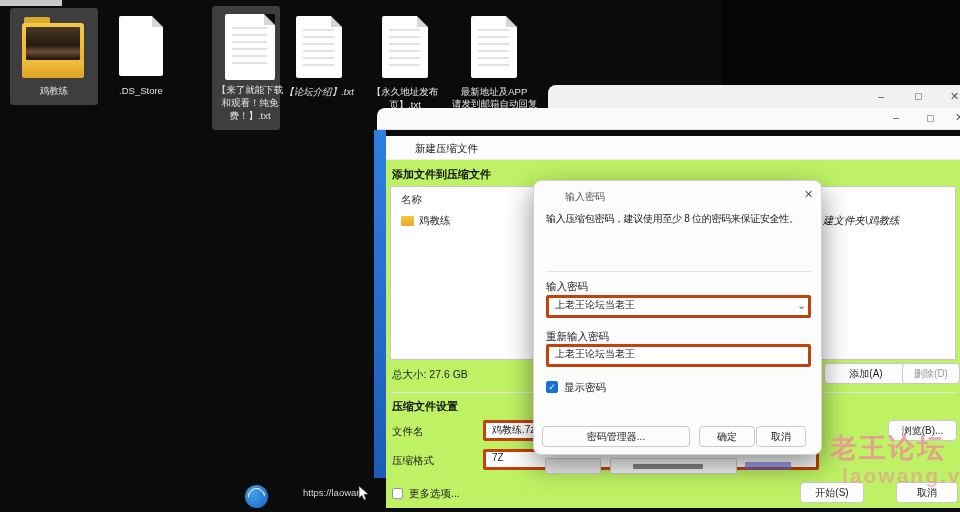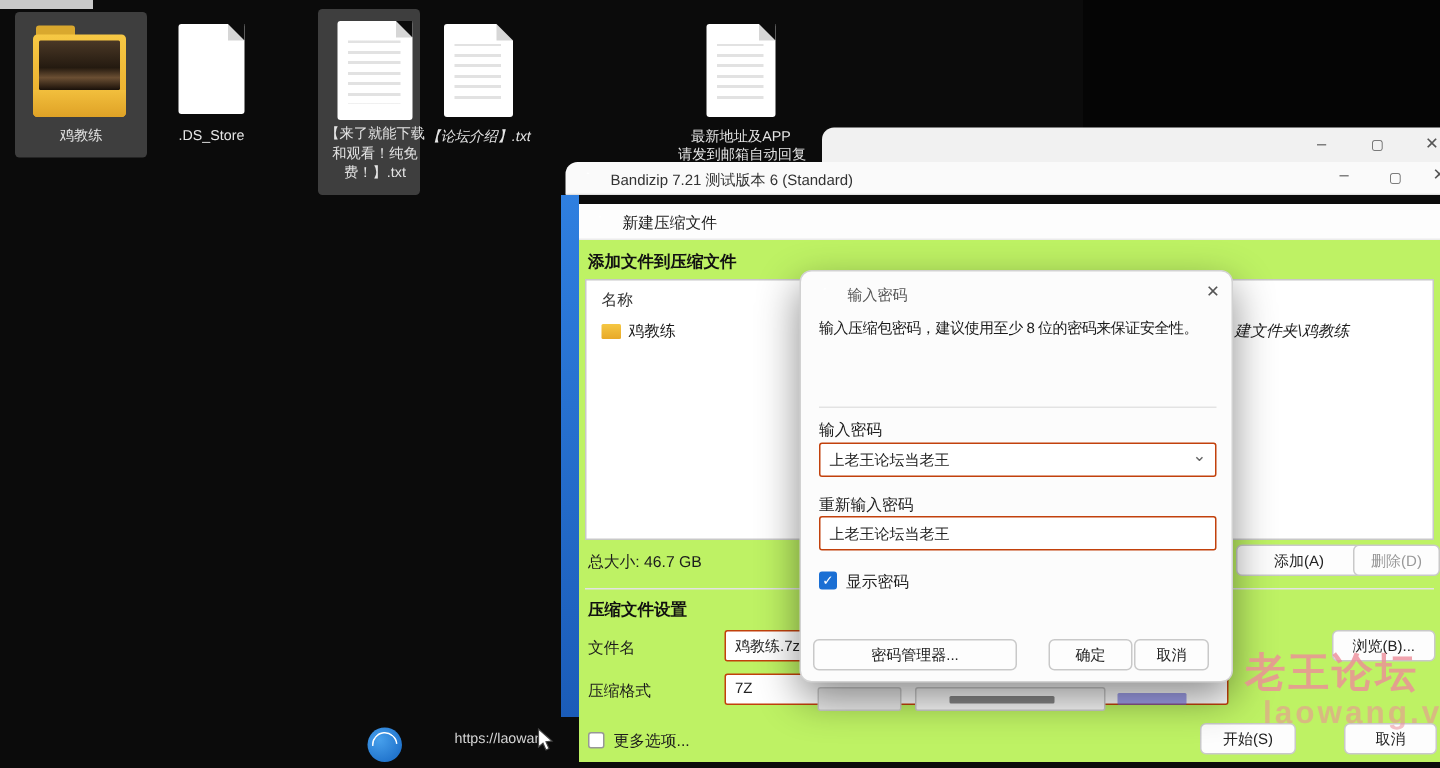--- a/index.html
+++ b/index.html
@@ -17,22 +17,22 @@
   .folder-body{background:linear-gradient(180deg,#f6c844,#e8a928);border-radius:3px;}
   .folder-photo{background:linear-gradient(180deg,#4a3826 0%,#241a10 55%,#6b4f33 75%,#191009 100%);border-radius:1px;}
   
   .titlebar{background:#f4f4f4;border-bottom:1px solid #e0e0e0;}
   .winctl{color:#555;font-size:11px;line-height:11px;}
   .bz{position:relative;border-radius:50%;background:radial-gradient(circle at 35% 35%,#47a0ec,#1465c2);}
   .bz::after{content:"";position:absolute;inset:3px;border:1.8px solid transparent;
     border-top-color:#fff;border-left-color:#fff;border-radius:50%;transform:rotate(40deg);}
   .btn{background:#fdfdfd;border:1px solid #c9c9c9;border-radius:4px;color:#222;
     font-size:10px;display:flex;align-items:center;justify-content:center;}
-  .ipt{background:#fff;border:1px solid #c2410c;border-radius:2px;color:#222;font-size:10px;
-    display:flex;align-items:center;padding:0 6px;white-space:nowrap;overflow:hidden;}
+  .ipt{background:#fff;border:3px solid #c2410c;border-radius:2px;color:#222;font-size:10px;
+    display:flex;align-items:flex-start;padding:0 6px;white-space:nowrap;overflow:hidden;}
   .lbl{color:#1c1c1c;font-size:10.5px;white-space:nowrap;}
   .seclbl{color:#111;font-size:11px;font-weight:bold;white-space:nowrap;}
   .dlg{background:#fcfcfc;border:1px solid #d2d2d2;border-radius:8px;
     box-shadow:0 10px 28px rgba(0,0,0,.45);}
   .divider{background:#e3e3e3;height:1px;}
   .chk{background:#fff;border:1px solid #979797;border-radius:2px;}
   .chk-on{background:#1a6fd4;border:1px solid #1a6fd4;border-radius:2px;color:#fff;
     font-size:9px;line-height:11px;text-align:center;}
   .wm{font-weight:bold;letter-spacing:2px;white-space:nowrap;}
 </style>
@@ -70,41 +70,48 @@
   </div>
 
   <div class="abs" style="left:280px;top:8px;width:78px;height:97px;font-style:italic;">
     <div class="abs page" style="left:16px;top:8px;width:46px;height:62px;">
       <div class="fold"></div>
       <div class="plines"></div>
     </div>
     <div class="abs icon-label" style="left:0;top:78px;width:78px;">【论坛介绍】.txt</div>
   </div>
 
+  <div class="abs" style="left:366px;top:8px;width:78px;height:110px;">
+    <div class="abs page" style="left:16px;top:8px;width:46px;height:62px;">
+      <div class="fold"></div>
+      <div class="plines"></div>
+    </div>
+    <div class="abs icon-label" style="left:0;top:78px;width:78px;">【永久地址发布</div>
+    <div class="abs icon-label" style="left:0;top:91px;width:78px;">页】.txt</div>
+  </div>
 
   <div class="abs" style="left:452px;top:8px;width:84px;height:110px;">
     <div class="abs page" style="left:19px;top:8px;width:46px;height:62px;">
       <div class="fold"></div>
       <div class="plines"></div>
     </div>
     <div class="abs icon-label" style="left:0;top:78px;width:84px;text-align:center;">最新地址及APP</div>
     <div class="abs icon-label" style="left:0;top:90px;width:84px;text-align:center;">请发到邮箱自动回复</div>
   </div>
 
   <div class="abs titlebar" style="left:548px;top:85px;width:412px;height:25px;border-radius:8px 0 0 0;background:#f1f1f1;">
     <span class="abs winctl" style="left:330px;top:6px;">–</span>
     <span class="abs winctl" style="left:366px;top:6px;font-size:9px;">▢</span>
     <span class="abs winctl" style="left:402px;top:6px;">✕</span>
   </div>
 
   <div class="abs" style="left:374px;top:130px;width:12px;height:348px;background:linear-gradient(180deg,#2f7fe0,#1b5cb8);"></div>
 
   <div class="abs titlebar" style="left:377px;top:108px;width:583px;height:22px;background:#fafafa;border-radius:8px 0 0 0;">
     <span class="abs bz" style="left:11px;top:4px;width:13px;height:13px;"></span>
-    <span class="abs" style="left:30px;top:5px;font-size:10px;color:#333;white-space:nowrap;">Bandizip 7.21 测试版本 6 (Standard)</span>
     <span class="abs winctl" style="left:516px;top:4px;">–</span>
     <span class="abs winctl" style="left:549px;top:5px;font-size:9px;">▢</span>
     <span class="abs winctl" style="left:578px;top:4px;">✕</span>
   </div>
 
   <div class="abs" style="left:386px;top:136px;width:574px;height:372px;background:#bef264;">
 
     <div class="abs" style="left:0;top:0;width:574px;height:24px;background:#fdfdfd;border-bottom:1px solid #ececec;">
       <span class="abs bz" style="left:10px;top:5px;width:13px;height:13px;"></span>
       <span class="abs" style="left:29px;top:6px;font-size:10.5px;color:#222;">新建压缩文件</span>
@@ -112,21 +119,21 @@
 
     <span class="abs seclbl" style="left:6px;top:31px;">添加文件到压缩文件</span>
 
     <div class="abs" style="left:4px;top:50px;width:566px;height:174px;background:#fff;border:1px solid #c8c8c8;">
       <span class="abs lbl" style="left:10px;top:6px;color:#333;">名称</span>
       <div class="abs" style="left:10px;top:29px;width:13px;height:10px;background:linear-gradient(180deg,#f5c743,#e8a928);border-radius:1px;"></div>
       <span class="abs lbl" style="left:28px;top:27px;">鸡教练</span>
       <span class="abs lbl" style="left:432px;top:27px;font-style:italic;">建文件夹\鸡教练</span>
     </div>
 
-    <span class="abs lbl" style="left:6px;top:232px;">总大小: 46.7 GB</span>
+    <span class="abs lbl" style="left:6px;top:232px;">总大小: 27.6 GB</span>
 
     <div class="abs btn" style="left:438px;top:227px;width:84px;height:21px;">添加(A)</div>
     <div class="abs btn" style="left:516px;top:227px;width:58px;height:21px;color:#999;">删除(D)</div>
 
     <div class="abs divider" style="left:4px;top:256px;width:566px;"></div>
 
     <span class="abs seclbl" style="left:6px;top:263px;">压缩文件设置</span>
 
     <span class="abs lbl" style="left:6px;top:289px;">文件名</span>
     <div class="abs ipt" style="left:97px;top:284px;width:336px;height:21px;">鸡教练.7z</div>
@@ -164,21 +171,21 @@
     </div>
 
     <span class="abs lbl" style="left:12px;top:149px;">重新输入密码</span>
     <div class="abs ipt" style="left:12px;top:163px;width:265px;height:23px;">
       <span>上老王论坛当老王</span>
     </div>
 
     <div class="abs chk-on" style="left:12px;top:200px;width:12px;height:12px;">✓</div>
     <span class="abs lbl" style="left:30px;top:200px;">显示密码</span>
 
-    <div class="abs btn" style="left:8px;top:245px;width:136px;height:21px;">密码管理器...</div>
+    <div class="abs btn" style="left:8px;top:245px;width:148px;height:21px;">密码管理器...</div>
     <div class="abs btn" style="left:165px;top:245px;width:56px;height:21px;">确定</div>
     <div class="abs btn" style="left:222px;top:245px;width:50px;height:21px;">取消</div>
   </div>
 
   <span class="abs wm" style="left:830px;top:430px;font-size:27px;color:rgba(236,140,153,.8);z-index:50;">老王论坛</span>
   <span class="abs wm" style="left:842px;top:464px;font-size:21px;color:rgba(236,140,153,.55);z-index:50;">laowang.vip</span>
 
   <span class="abs" style="left:303px;top:487px;font-size:9.5px;color:#d5d5d5;">https://laowan</span>
 
   <div class="abs bz" style="left:245px;top:485px;width:23px;height:23px;z-index:60;"></div>

